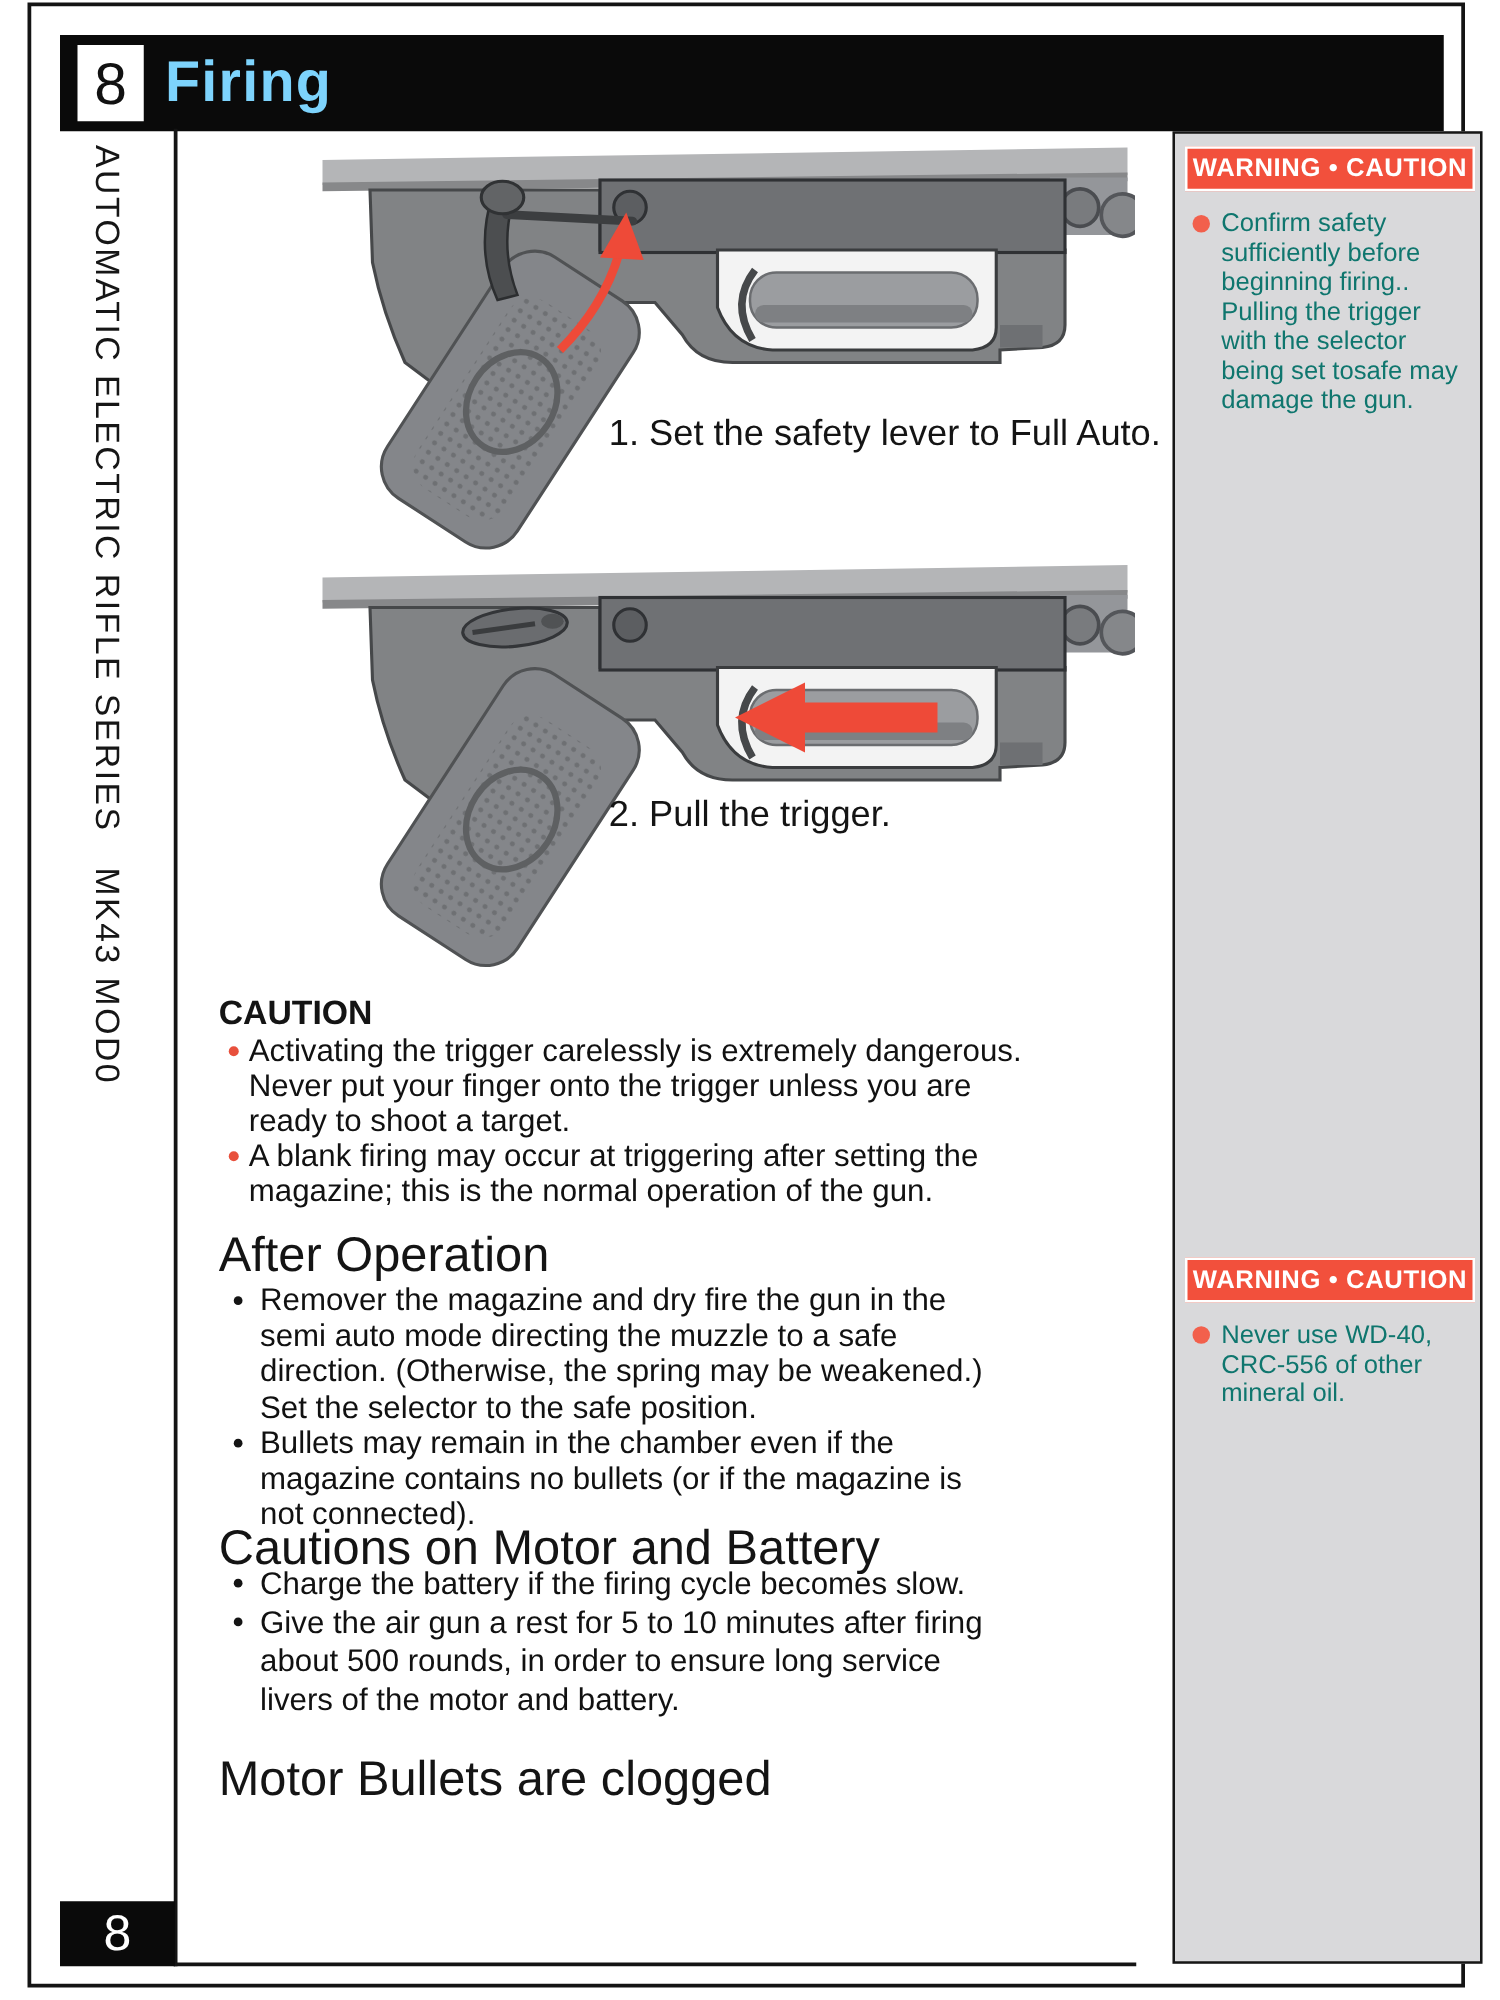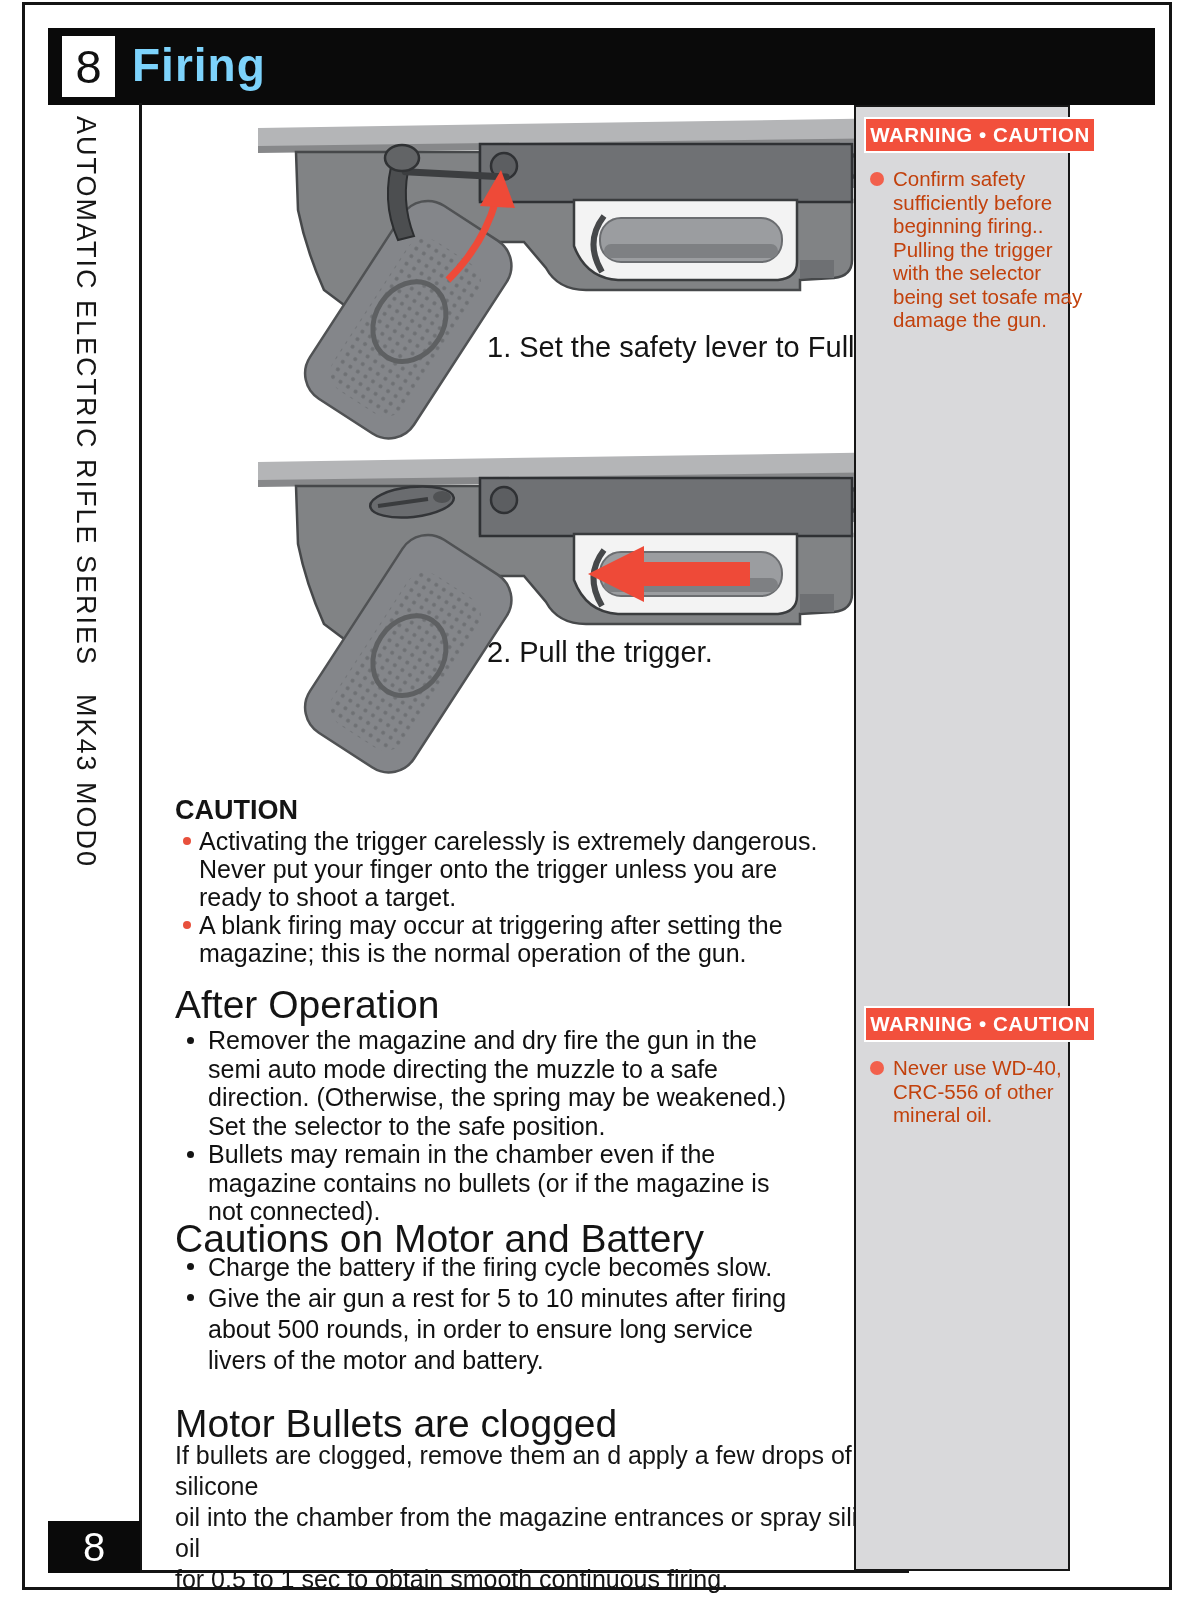--- a/index.html
+++ b/index.html
@@ -15,28 +15,28 @@
   .titletext{left:84px;top:10px;color:#7dd3fc;font-size:46px;font-weight:bold;letter-spacing:1px;}
   
   .vtext{writing-mode:vertical-rl;font-size:27px;letter-spacing:2px;color:#161616;}
   .series{left:70px;top:116px;}
   .model{left:70px;top:694px;}
   .divider-v{left:139px;top:103px;width:3px;height:1470px;background:#141414;}
   .divider-h{left:139px;top:1570px;width:770px;height:3px;background:#141414;}
   .pagebox{left:48px;top:1521px;width:92px;height:52px;background:#0a0a0a;display:flex;align-items:center;justify-content:center;
            color:#ffffff;font-size:40px;}
   
-  .rightrail{left:854px;top:105px;width:216px;height:1466px;background:#d9d9db;border:2px solid #161616;box-sizing:border-box;}
+  .rightrail{left:938px;top:105px;width:248px;height:1466px;background:#d9d9db;border:2px solid #161616;box-sizing:border-box;}
   .warngroup{position:absolute;left:8px;width:232px;}
   .wg1{top:10px;} .wg2{top:899px;}
   .warn-header{background:#f2503c;border:2px solid #ffffff;color:#ffffff;font-size:20.5px;font-weight:bold;
                text-align:center;padding:4px 0;letter-spacing:0.5px;}
   .warn-item{display:flex;margin-top:14px;padding-left:4px;}
   .warn-dot{flex:none;width:14px;height:14px;border-radius:50%;background:#f2604c;margin:5px 9px 0 2px;}
-  .warn-text{font-size:20.5px;line-height:23.5px;color:#c2410c;}
+  .warn-text{font-size:20.5px;line-height:23.5px;color:#0f766e;}
   .preline{white-space:pre-line;}
   
   .fig{width:656px;height:330px;}
   .fig1{left:252px;top:112px;} .fig2{left:252px;top:446px;}
   .caption{font-size:29px;color:#141414;}
   .cap1{left:487px;top:331px;} .cap2{left:487px;top:636px;}
   
   .h-bold{font-size:27px;font-weight:bold;color:#141414;}
   .h-big{font-size:39px;color:#141414;}
   .body-text{font-size:25px;color:#141414;}
@@ -199,23 +199,20 @@
     </div>
     <div class="s-item">
       <span class="dot-black"></span>
       <span class="preline">Give the air gun a rest for 5 to 10 minutes after firing
 about 500 rounds, in order to ensure long service
 livers of the motor and battery.</span>
     </div>
   </div>
 
   <div class="abs h-big" style="left:175px;top:1402px;">Motor Bullets are clogged</div>
-  <div class="abs body-text clogged-body preline">If bullets are clogged, remove them an d apply a few drops of silicone
-oil into the chamber from the magazine entrances or spray silicone oil
-for 0.5 to 1 sec to obtain smooth continuous firing.</div>
 
   <div class="abs rightrail">
     <div class="warngroup wg1">
       <div class="warn-header">WARNING • CAUTION</div>
       <div class="warn-item">
         <span class="warn-dot"></span>
         <span class="warn-text preline">Confirm safety
 sufficiently before
 beginning firing..
 Pulling the trigger

